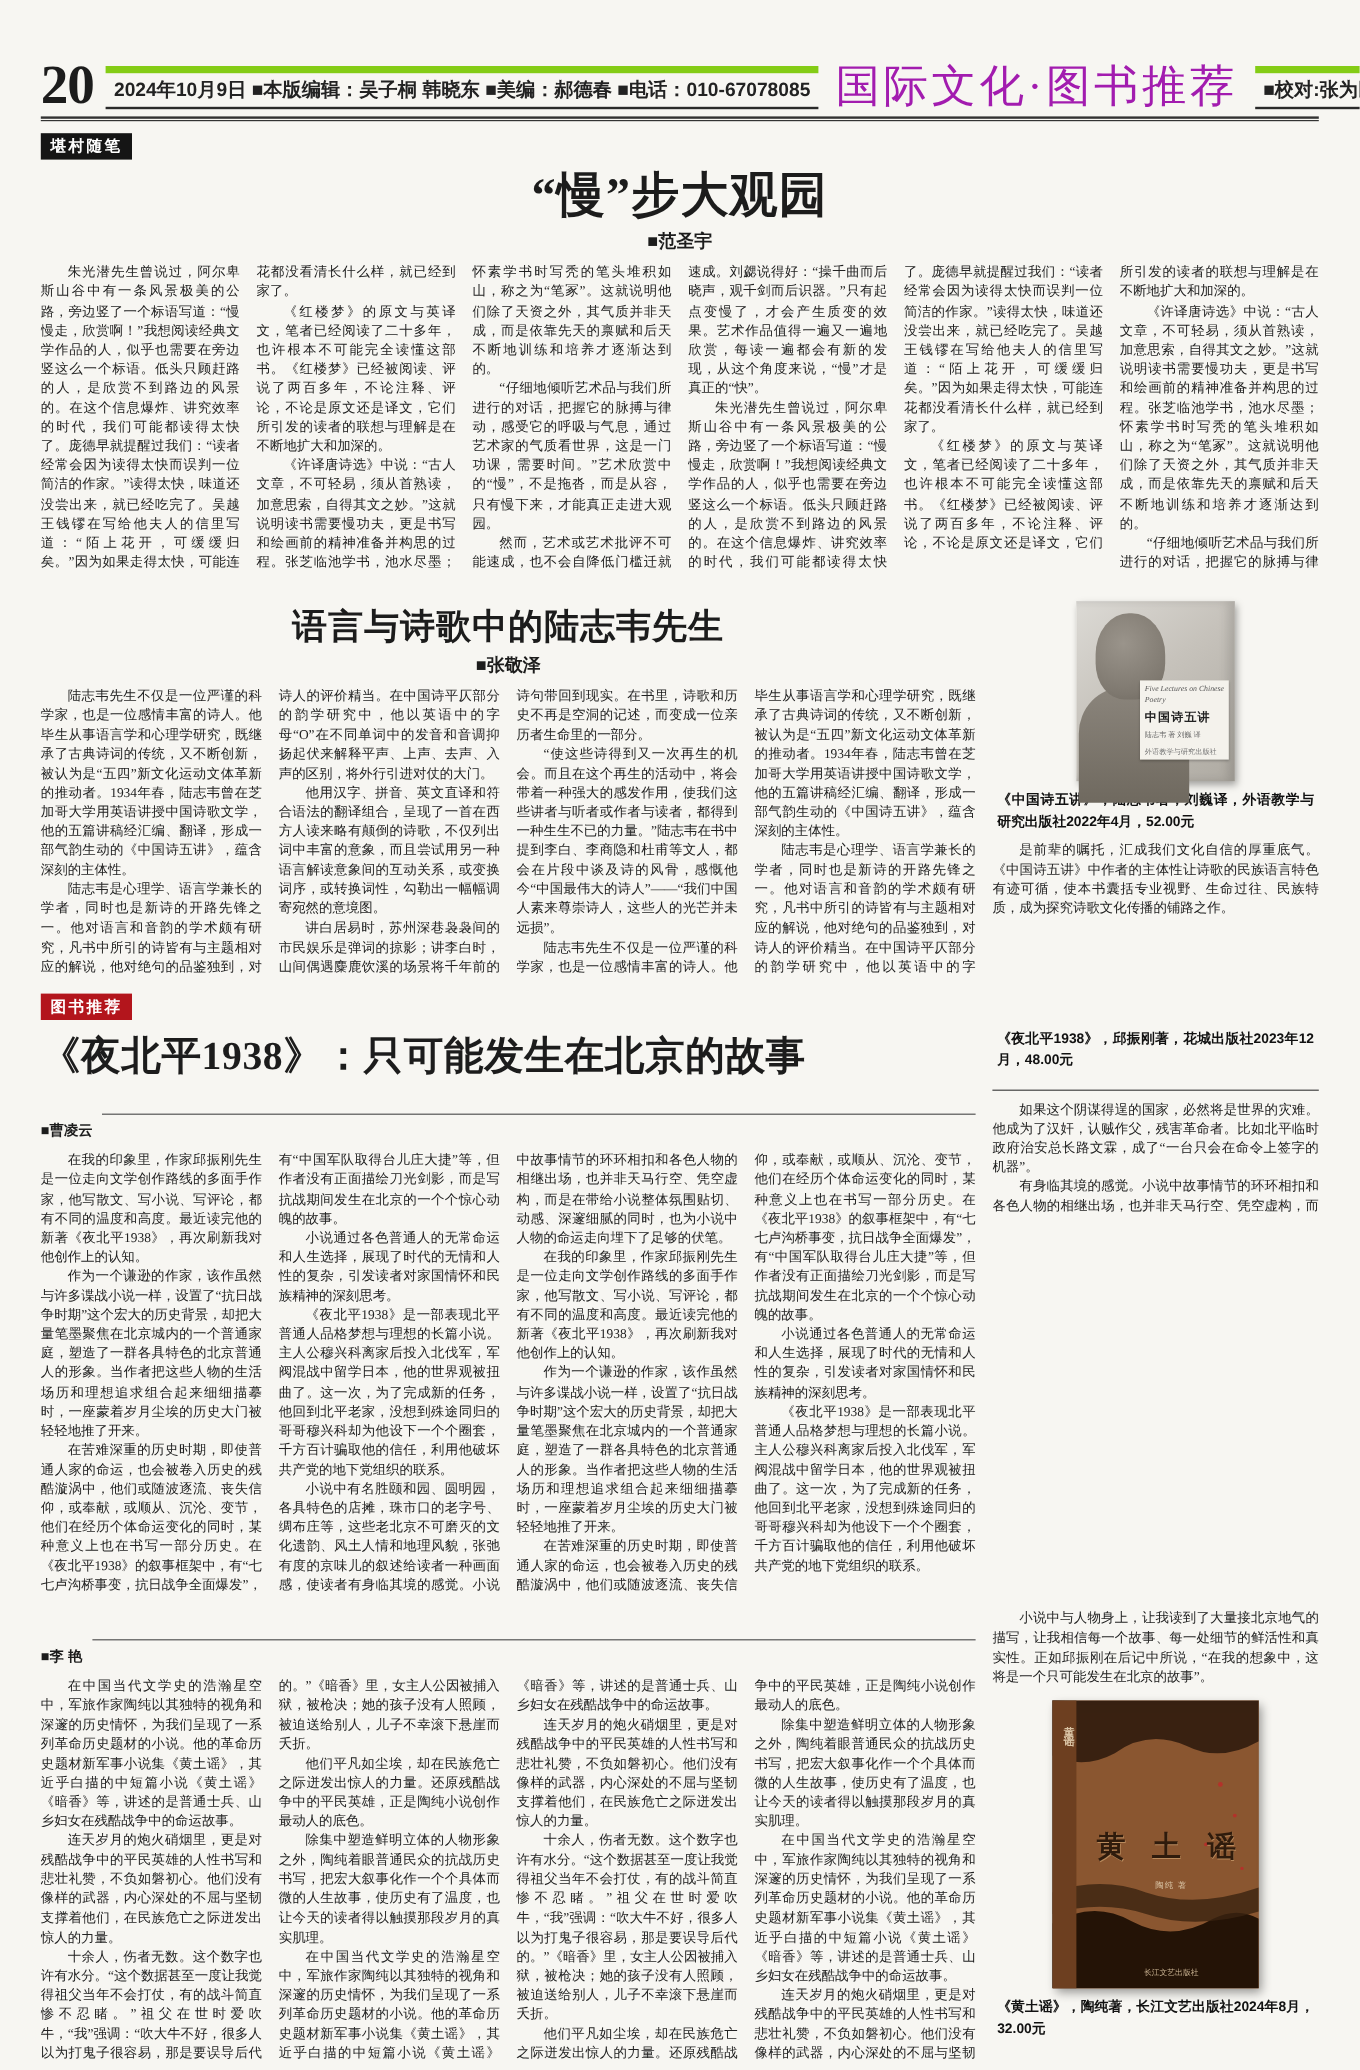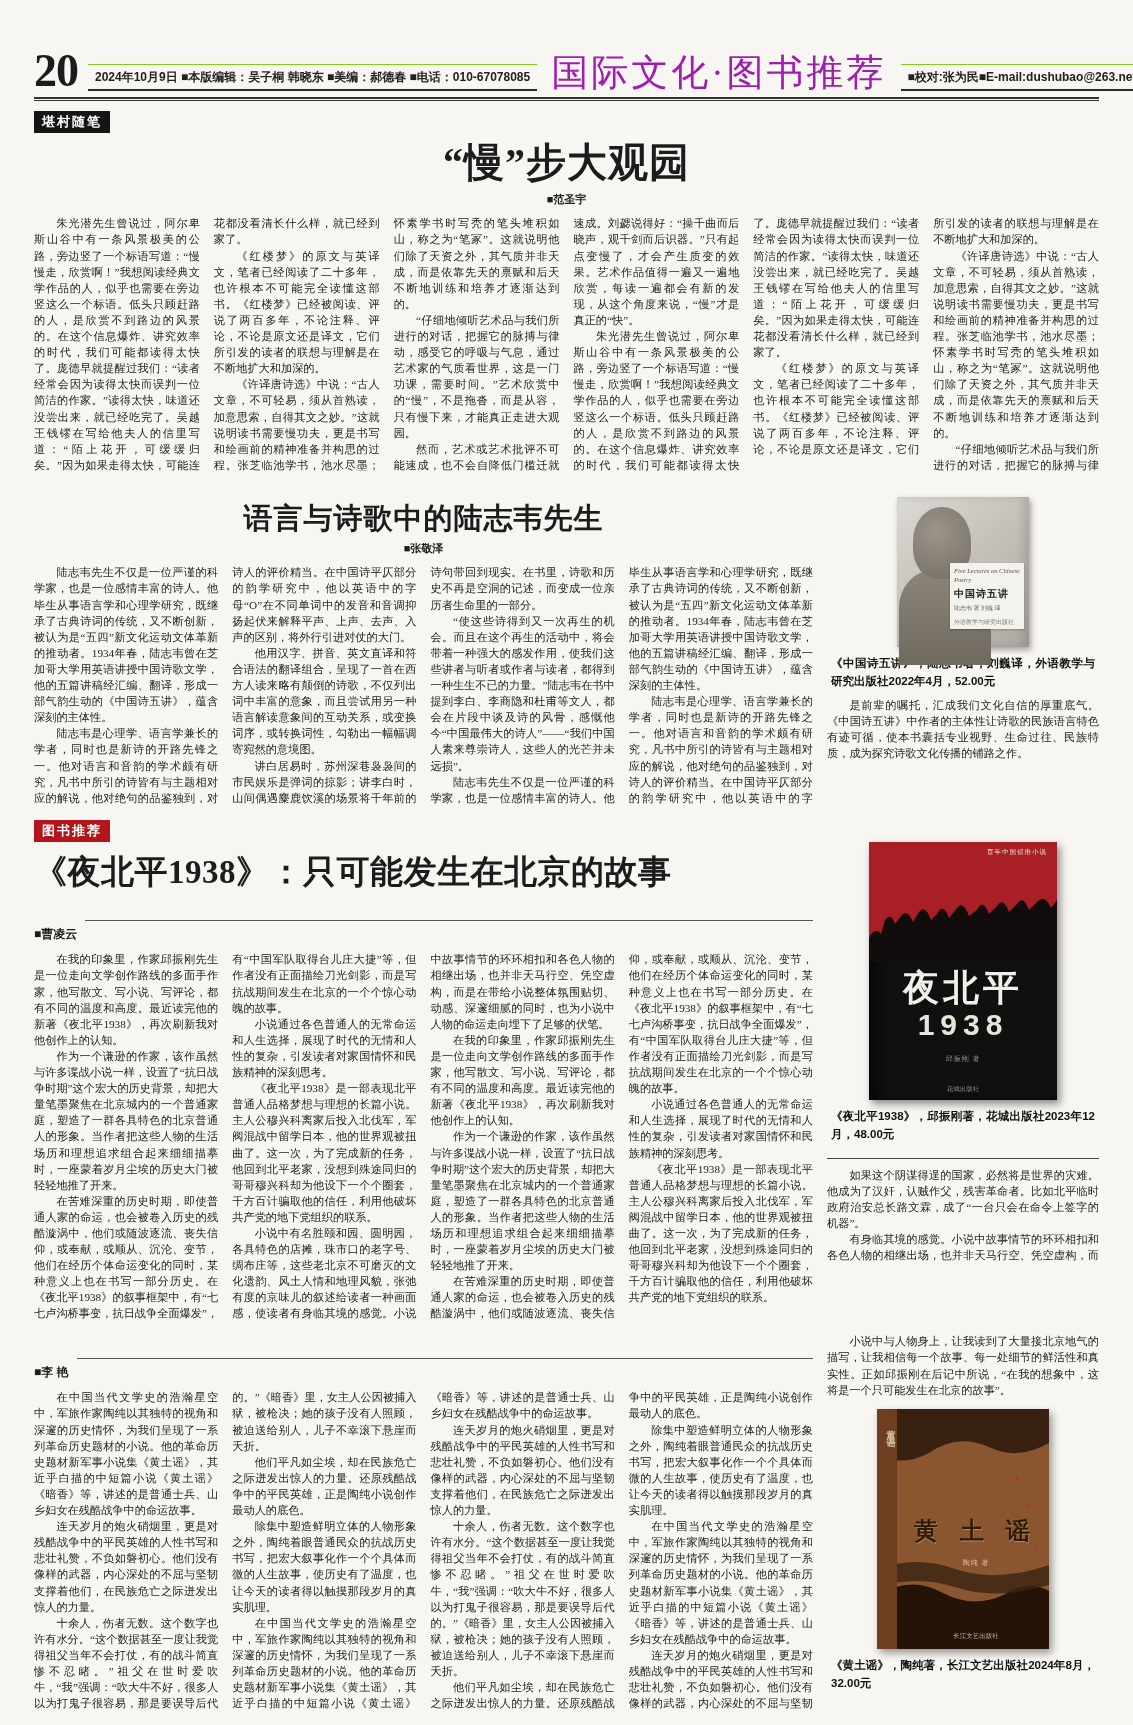--- a/index.html
+++ b/index.html
@@ -8,22 +8,22 @@
     width:1133px; height:1725px; overflow:hidden;
     background:#f7f6f2; color:#1c1c1c;
     font-family:"Liberation Serif","DejaVu Serif",serif;
   }
   .page { padding:50px 34px 0 34px; }
 
   
   .hdr { display:flex; align-items:flex-end; gap:10px; }
   .pageno { font-size:46px; font-weight:bold; line-height:0.9; letter-spacing:-1px; }
   .strip {
-    border-top:1px solid #84cc16; border-bottom:2px solid #2a2a2a;
-    padding:4px 7px 3px 7px; font-size:12px; font-weight:bold; white-space:nowrap;
+    border-top:6px solid #84cc16; border-bottom:2px solid #2a2a2a;
+    padding:4px 7px 3px 7px; font-size:16px; font-weight:bold; white-space:nowrap;
     font-family:"Liberation Sans","DejaVu Sans",sans-serif; color:#222;
   }
   .section-title {
     color:#a21caf; font-size:37px; font-weight:400; letter-spacing:3px;
     line-height:1; white-space:nowrap; padding:0 4px;
   }
   .masthead {
     color:#c3111c; font-size:29px; font-weight:bold; white-space:nowrap;
     transform:skewX(-8deg) rotate(-1deg); letter-spacing:1px; line-height:1;
   }
@@ -36,21 +36,21 @@
     font-family:"Liberation Sans","DejaVu Sans",sans-serif;
   }
   .tag-red {
     display:inline-block; background:#b3151c; color:#fff; font-weight:bold;
     font-size:13px; padding:2px 8px; letter-spacing:2px;
     font-family:"Liberation Sans","DejaVu Sans",sans-serif;
   }
   h1.t-center { text-align:center; font-size:40px; margin:2px 0 2px 0; font-weight:900; letter-spacing:1px; }
   h2.t-center { text-align:center; font-size:29px; margin:6px 0 2px 0; font-weight:900; letter-spacing:1px; }
   h2.t-left   { font-size:33px; margin:8px 0 2px 0; font-weight:900; letter-spacing:0.5px; }
-  .byline-center { text-align:center; font-size:11px; font-weight:bold; margin:2px 0 8px 0;
+  .byline-center { text-align:center; font-size:15px; font-weight:bold; margin:2px 0 8px 0;
     font-family:"Liberation Sans","DejaVu Sans",sans-serif; }
   .byrule { display:flex; align-items:center; gap:8px; margin:2px 0 8px 0; }
   .byrule .by { font-size:12px; font-weight:bold; white-space:nowrap;
     font-family:"Liberation Sans","DejaVu Sans",sans-serif;margin-top:29px; }
   .byrule .ln { flex:1; border-top:1px solid #555; height:0; }
 
   .flow {
     column-gap:14px; column-fill:auto; overflow:hidden;
     font-size:11.2px; line-height:16.1px; text-align:justify; color:#222;
   }
@@ -236,31 +236,20 @@
             <p>《夜北平1938》是一部表现北平普通人品格梦想与理想的长篇小说。主人公穆兴科离家后投入北伐军，军阀混战中留学日本，他的世界观被扭曲了。这一次，为了完成新的任务，他回到北平老家，没想到殊途同归的哥哥穆兴科却为他设下一个个圈套，千方百计骗取他的信任，利用他破坏共产党的地下党组织的联系。</p>
             <p>小说中有名胜颐和园、圆明园，各具特色的店摊，珠市口的老字号、绸布庄等，这些老北京不可磨灭的文化遗韵、风土人情和地理风貌，张弛有度的京味儿的叙述给读者一种画面感，使读者有身临其境的感觉。小说中故事情节的环环相扣和各色人物的相继出场，也并非天马行空、凭空虚构，而是在带给小说整体氛围贴切、动感、深邃细腻的同时，也为小说中人物的命运走向埋下了足够的伏笔。</p>
             <p>在我的印象里，作家邱振刚先生是一位走向文学创作路线的多面手作家，他写散文、写小说、写评论，都有不同的温度和高度。最近读完他的新著《夜北平1938》，再次刷新我对他创作上的认知。</p>
             <p>作为一个谦逊的作家，该作虽然与许多谍战小说一样，设置了“抗日战争时期”这个宏大的历史背景，却把大量笔墨聚焦在北京城内的一个普通家庭，塑造了一群各具特色的北京普通人的形象。当作者把这些人物的生活场历和理想追求组合起来细细描摹时，一座蒙着岁月尘埃的历史大门被轻轻地推了开来。</p>
             <p>在苦难深重的历史时期，即使普通人家的命运，也会被卷入历史的残酷漩涡中，他们或随波逐流、丧失信仰，或奉献，或顺从、沉沦、变节，他们在经历个体命运变化的同时，某种意义上也在书写一部分历史。在《夜北平1938》的叙事框架中，有“七七卢沟桥事变，抗日战争全面爆发”，有“中国军队取得台儿庄大捷”等，但作者没有正面描绘刀光剑影，而是写抗战期间发生在北京的一个个惊心动魄的故事。</p>
             <p>小说通过各色普通人的无常命运和人生选择，展现了时代的无情和人性的复杂，引发读者对家国情怀和民族精神的深刻思考。</p>
             <p>《夜北平1938》是一部表现北平普通人品格梦想与理想的长篇小说。主人公穆兴科离家后投入北伐军，军阀混战中留学日本，他的世界观被扭曲了。这一次，为了完成新的任务，他回到北平老家，没想到殊途同归的哥哥穆兴科却为他设下一个个圈套，千方百计骗取他的信任，利用他破坏共产党的地下党组织的联系。</p>
           </div>
       </div>
       <aside class="rail">
-        <figure class="cover2" style="margin:0;">
-          <div class="redtop"></div>
-          <svg class="crowd" width="188" height="120" viewBox="0 0 188 120">
-            <path fill="#120c0c" d="M0,120 L0,96 Q6,84 12,92 L16,78 Q22,70 26,82 L32,74 Q38,66 44,80 L50,70 Q56,62 62,78 L68,72 Q74,60 80,76 L88,66 Q94,58 100,74 L108,68 Q114,56 120,72 L128,64 Q134,54 140,70 L148,62 Q154,52 160,68 L168,60 Q176,52 182,66 L188,58 L188,120 Z"></path>
-          </svg>
-          <div class="series">百年中国侦推小说</div>
-          <div class="t-main">夜北平</div>
-          <div class="t-year">1938</div>
-          <div class="t-sub">邱振刚 著</div>
-          <div class="t-pub">花城出版社</div>
-        </figure>
         <div class="caption">《夜北平1938》，邱振刚著，花城出版社2023年12月，48.00元</div>
         <div class="rail-divider"></div>
         <div class="flow cols1" style="height:110px; width:100%;">
             <p>如果这个阴谋得逞的国家，必然将是世界的灾难。他成为了汉奸，认贼作父，残害革命者。比如北平临时政府治安总长路文霖，成了“一台只会在命令上签字的机器”。</p>
             <p>有身临其境的感觉。小说中故事情节的环环相扣和各色人物的相继出场，也并非天马行空、凭空虚构，而是在带给小说整体氛围贴切、动感、深邃细腻的同时，也为小说中人物的命运走向埋下了足够的伏笔。</p>
           </div>
       </aside>
     </div>
   </section>
 

